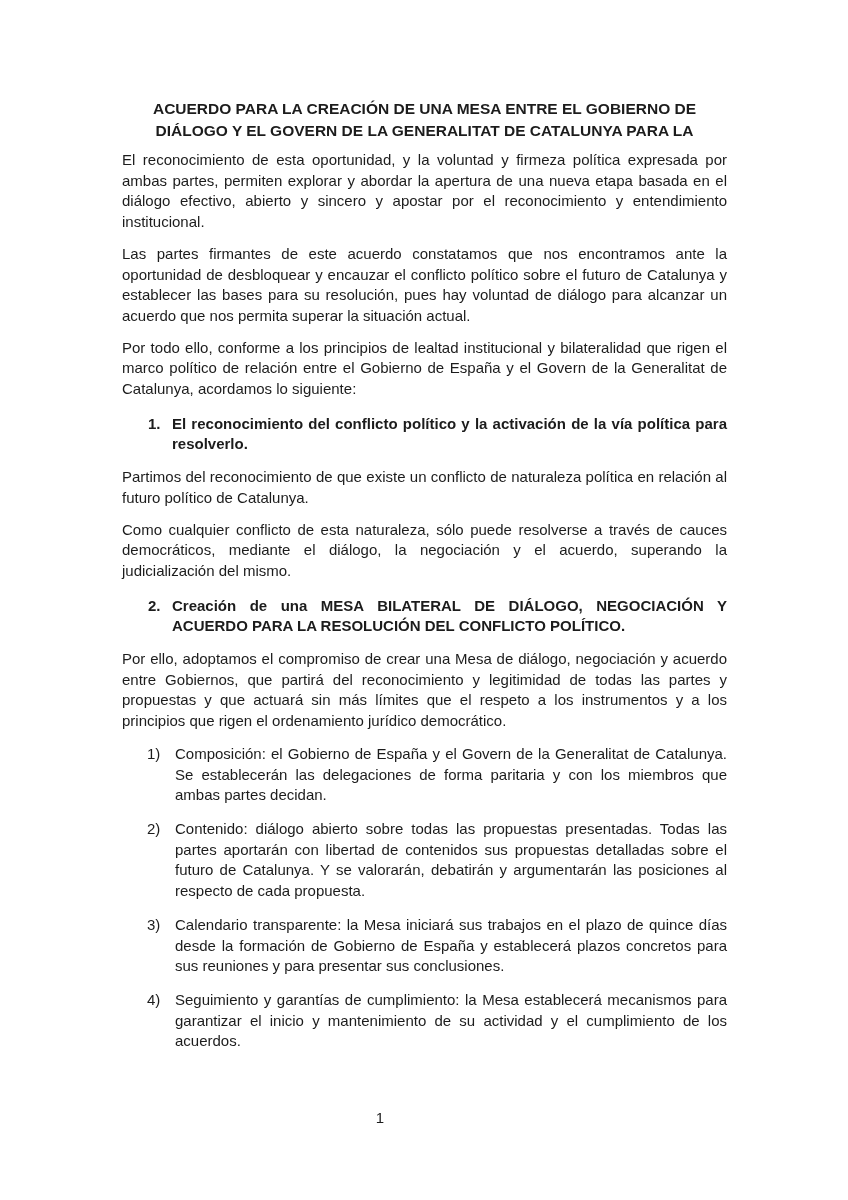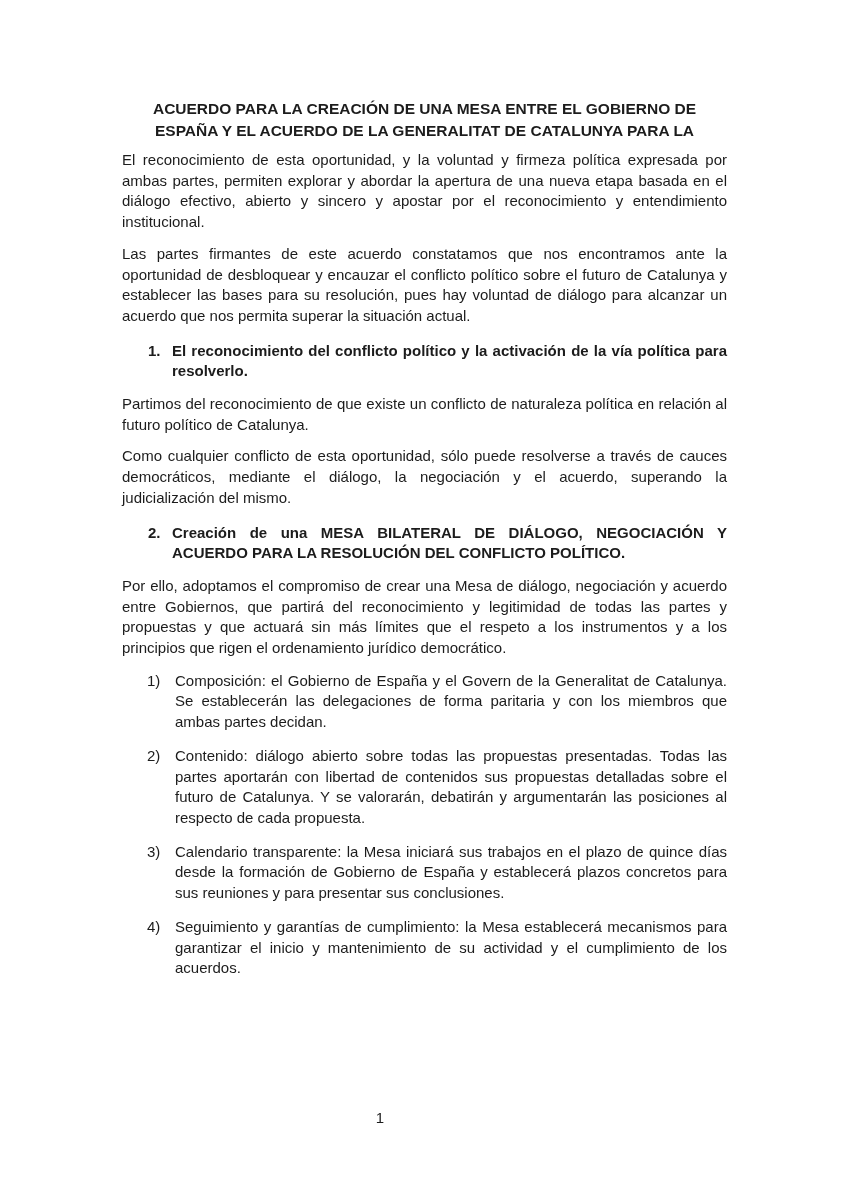--- a/index.html
+++ b/index.html
@@ -59,33 +59,34 @@
   }
 </style>
 </head>
 <body>
 
 <div class="page">
   <div class="content">
 
     <h1 class="doc-title">
       <span class="title-line">ACUERDO PARA LA CREACIÓN DE UNA MESA ENTRE EL GOBIERNO DE</span>
-      <span class="title-line">ESPAÑA Y EL ACUERDO DE LA GENERALITAT DE CATALUNYA PARA LA</span>
+      <span class="title-line">DIÁLOGO Y EL GOVERN DE LA GENERALITAT DE CATALUNYA PARA LA</span>
     </h1>
 
     <p class="para">El reconocimiento de esta oportunidad, y la voluntad y firmeza política expresada por ambas partes, permiten explorar y abordar la apertura de una nueva etapa basada en el diálogo efectivo, abierto y sincero y apostar por el reconocimiento y entendimiento institucional.</p>
     <p class="para">Las partes firmantes de este acuerdo constatamos que nos encontramos ante la oportunidad de desbloquear y encauzar el conflicto político sobre el futuro de Catalunya y establecer las bases para su resolución, pues hay voluntad de diálogo para alcanzar un acuerdo que nos permita superar la situación actual.</p>
+    <p class="para">Por todo ello, conforme a los principios de lealtad institucional y bilateralidad que rigen el marco político de relación entre el Gobierno de España y el Govern de la Generalitat de Catalunya, acordamos lo siguiente:</p>
 
     <div class="section-heading">
       <span class="section-number">1.</span>
       <span>El reconocimiento del conflicto político y la activación de la vía política para resolverlo.</span>
     </div>
 
     <p class="para">Partimos del reconocimiento de que existe un conflicto de naturaleza política en relación al futuro político de Catalunya.</p>
-    <p class="para">Como cualquier conflicto de esta oportunidad, sólo puede resolverse a través de cauces democráticos, mediante el diálogo, la negociación y el acuerdo, superando la judicialización del mismo.</p>
+    <p class="para">Como cualquier conflicto de esta naturaleza, sólo puede resolverse a través de cauces democráticos, mediante el diálogo, la negociación y el acuerdo, superando la judicialización del mismo.</p>
 
     <div class="section-heading">
       <span class="section-number">2.</span>
       <span>Creación de una MESA BILATERAL DE DIÁLOGO, NEGOCIACIÓN Y ACUERDO PARA LA RESOLUCIÓN DEL CONFLICTO POLÍTICO.</span>
     </div>
 
     <p class="para">Por ello, adoptamos el compromiso de crear una Mesa de diálogo, negociación y acuerdo entre Gobiernos, que partirá del reconocimiento y legitimidad de todas las partes y propuestas y que actuará sin más límites que el respeto a los instrumentos y a los principios que rigen el ordenamiento jurídico democrático.</p>
 
     <div class="principles">
       <div class="principle">

